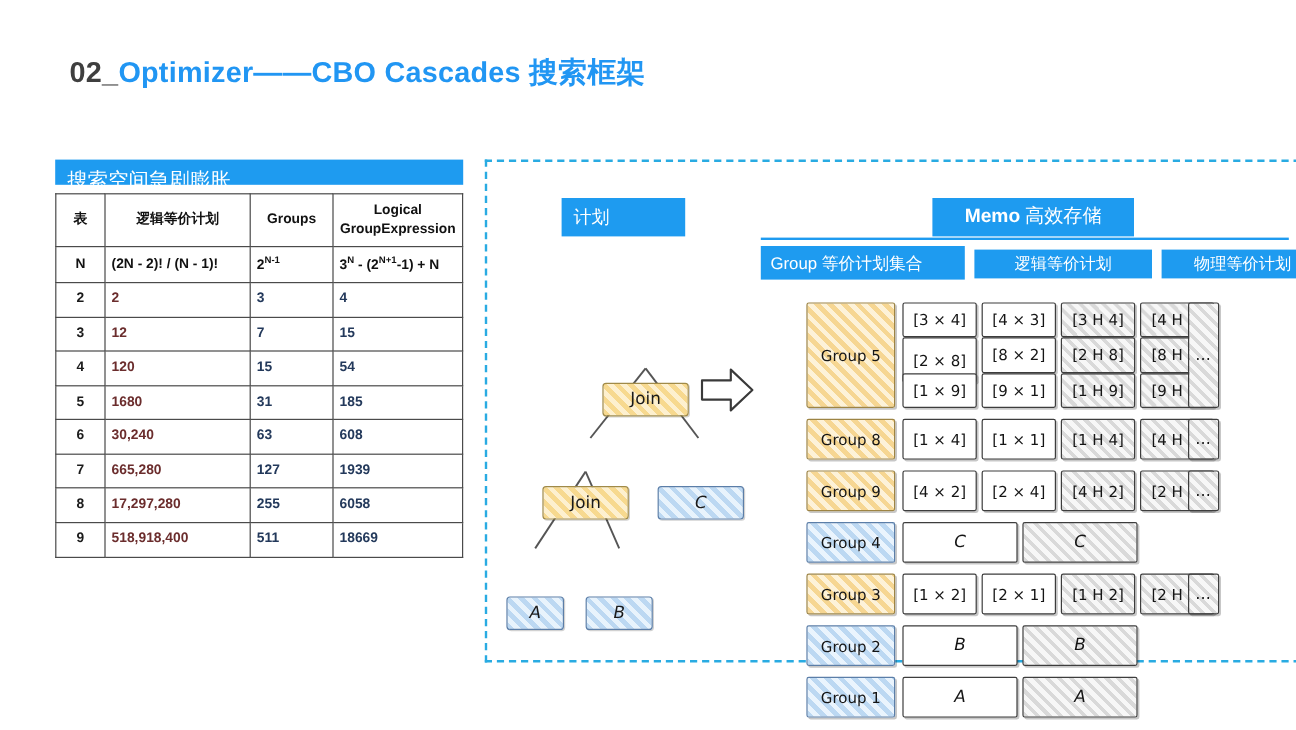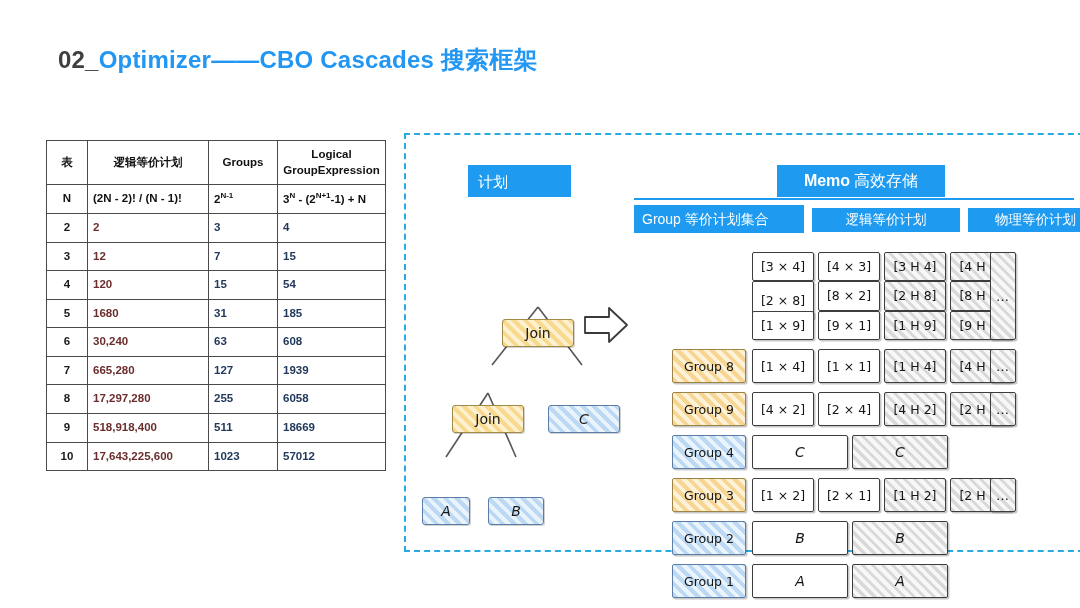--- a/index.html
+++ b/index.html
@@ -134,20 +134,21 @@
   }
 </style>
 </head>
 <body>
 
 <div id="slide-title">
   <span class="t-num">02_</span><span class="t-rest">Optimizer——CBO  Cascades 搜索框架</span>
 </div>
 
 <div id="left-panel">
+  <div id="left-head">搜索空间急剧膨胀</div>
   <table id="space-table">
     <tbody id="space-tbody">
         <tr class="hrow">
           <th class="c-n">表</th>
           <th class="c-plan">逻辑等价计划</th>
           <th class="c-groups">Groups</th>
           <th class="c-lge">Logical GroupExpression</th>
         </tr>
         <tr class="frow">
           <td class="c-n">N</td>
@@ -195,26 +196,20 @@
           <td class="c-n">8</td>
           <td class="c-plan">17,297,280</td>
           <td class="c-groups">255</td>
           <td class="c-lge">6058</td>
         </tr>
         <tr>
           <td class="c-n">9</td>
           <td class="c-plan">518,918,400</td>
           <td class="c-groups">511</td>
           <td class="c-lge">18669</td>
-        </tr>
-        <tr>
-          <td class="c-n">10</td>
-          <td class="c-plan">17,643,225,600</td>
-          <td class="c-groups">1023</td>
-          <td class="c-lge">57012</td>
         </tr>
       </tbody>
   </table>
 </div>
 
 <div id="right-region"></div>
 
 <div class="blue-chip" id="plan-chip">计划</div>
 
 <div class="blue-chip" id="memo-chip">
@@ -240,20 +235,21 @@
   <div class="node rel" id="n-a">A</div>
   <div class="node rel" id="n-b">B</div>
 </div>
 
 <svg id="flow-arrow" viewBox="0 0 46 40">
   <polygon points="2,12 26,12 26,3 44,20 26,37 26,28 2,28" fill="#ffffff" stroke="#3a3a3a" stroke-width="1.8" stroke-linejoin="round"></polygon>
 </svg>
 
 <div id="memo-table">
     <div class="memo-row tall">
+      <div class="cell glabel orange">Group 5</div>
       <div class="cell plain" style="left: 80px; top: 0px; width: 62px; height: 29.3333px;">[3 × 4]</div>
       <div class="cell plain" style="left: 146px; top: 0px; width: 62px; height: 29.3333px;">[4 × 3]</div>
       <div class="cell hatch" style="left: 212px; top: 0px; width: 62px; height: 29.3333px;">[3 H 4]</div>
       <div class="cell hatch" style="left: 278px; top: 0px; width: 62px; height: 29.3333px;">[4 H 3]</div>
       <div class="cell plain" style="left: 80px; top: 29.3333px; width: 62px; height: 38px;">[2 × 8]</div>
       <div class="cell plain" style="left: 146px; top: 29.3333px; width: 62px; height: 29.3333px;">[8 × 2]</div>
       <div class="cell hatch" style="left: 212px; top: 29.3333px; width: 62px; height: 29.3333px;">[2 H 8]</div>
       <div class="cell hatch" style="left: 278px; top: 29.3333px; width: 62px; height: 29.3333px;">[8 H 2]</div>
       <div class="cell plain" style="left: 80px; top: 58.6667px; width: 62px; height: 29.3333px;">[1 × 9]</div>
       <div class="cell plain" style="left: 146px; top: 58.6667px; width: 62px; height: 29.3333px;">[9 × 1]</div>

